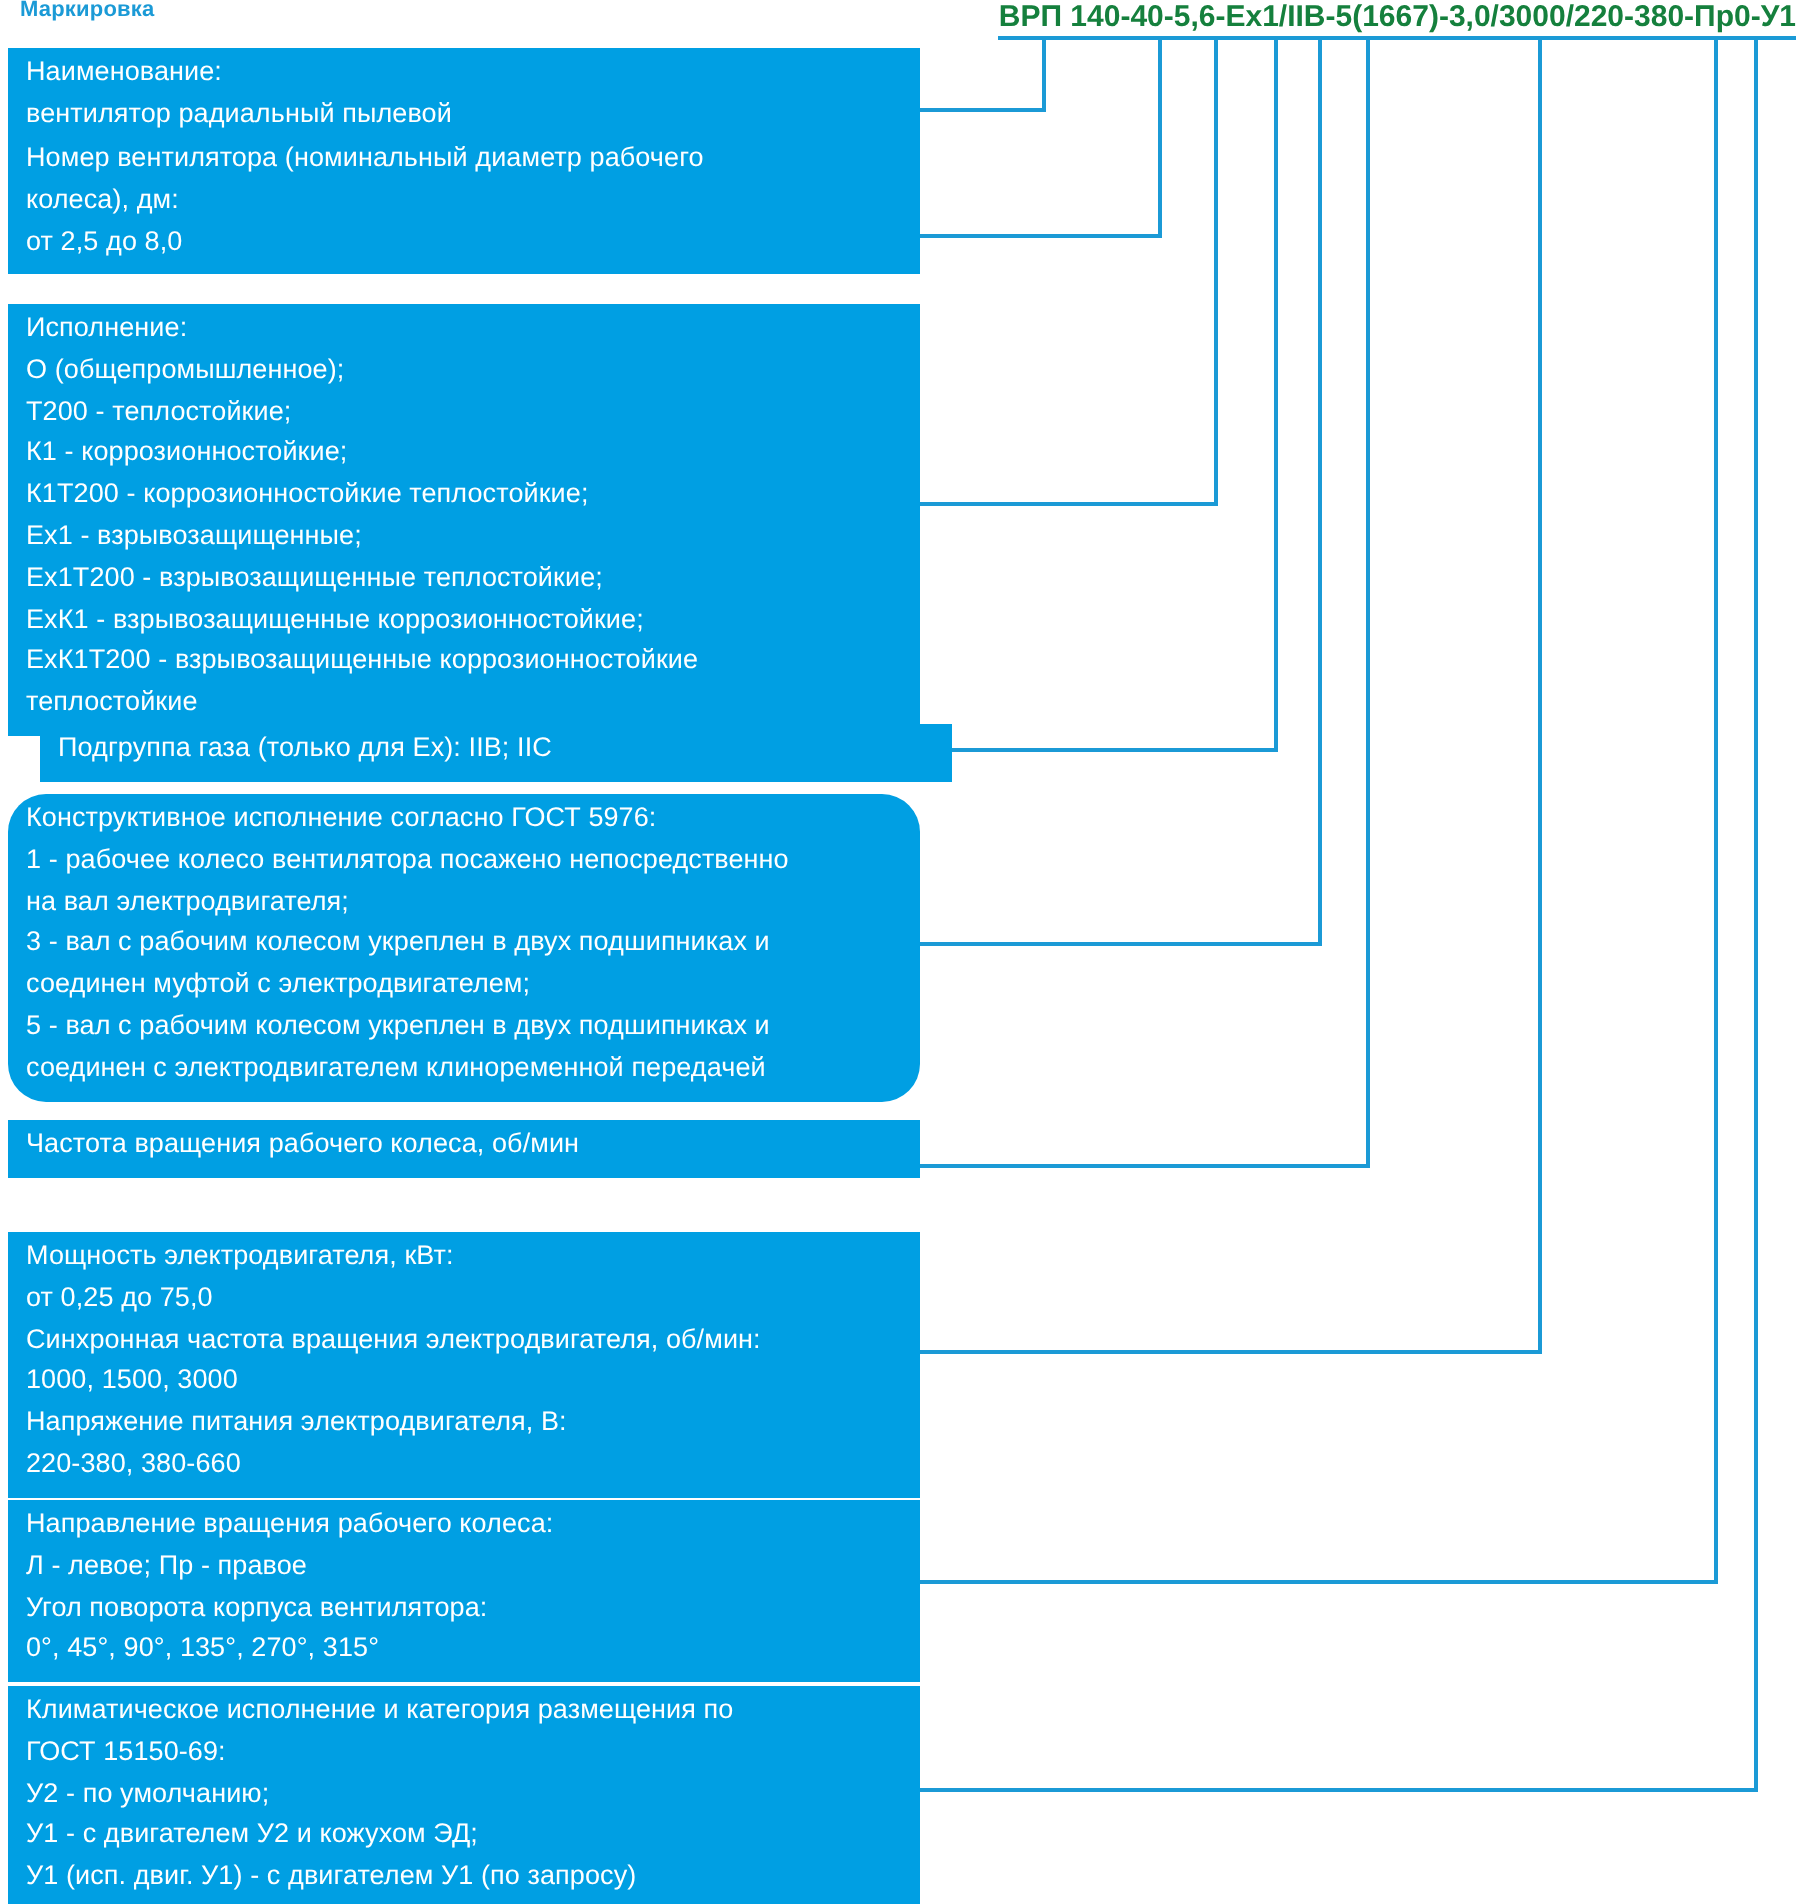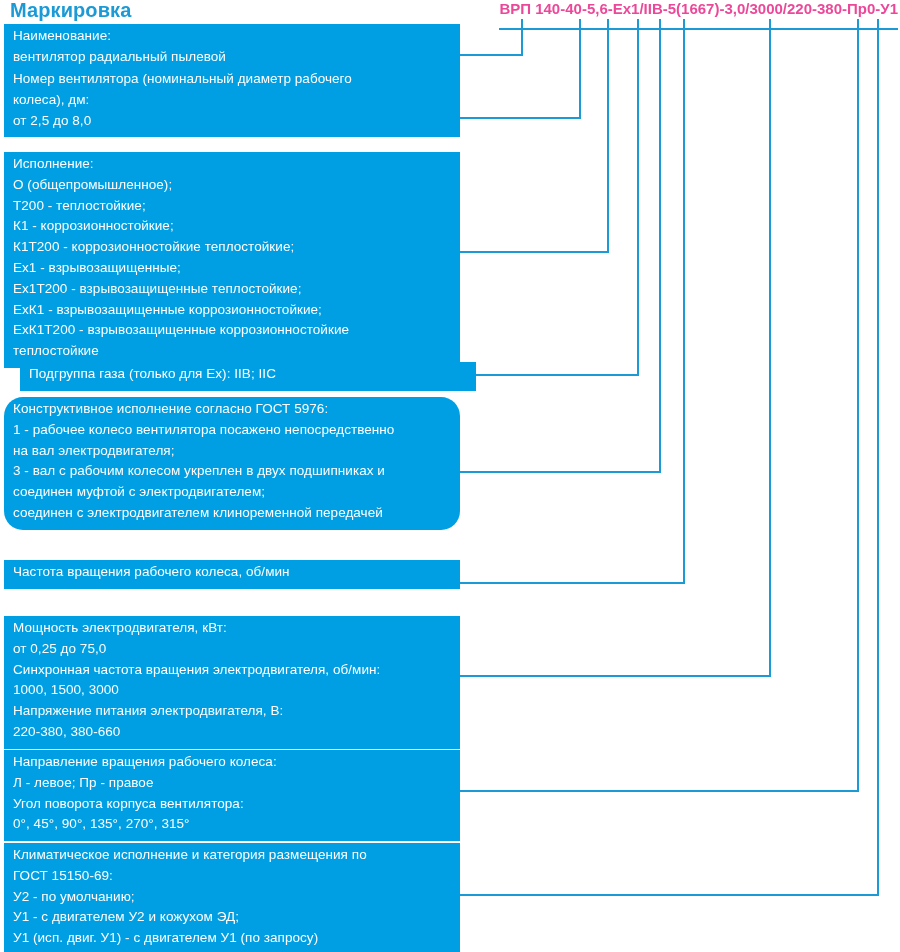--- a/index.html
+++ b/index.html
@@ -17,36 +17,36 @@
     height: 952px;
     background: #ffffff;
     overflow: hidden;
   }
 
   
   .section-title {
     position: absolute;
     left: 10px;
     top: -1px;
-    font-size: 20px;
+    font-size: 11px;
     font-weight: bold;
     color: #1b9ad6;
     letter-spacing: 0.1px;
     white-space: nowrap;
   }
   .code-line {
     position: absolute;
     right: 2px;
     top: 0px;
     font-size: 15px;
     font-weight: bold;
-    color: #ec4899;
+    color: #15803d;
     white-space: nowrap;
     border-bottom: 2px solid #1b9ad6;
-    padding-bottom: 11px;
+    padding-bottom: 1px;
     line-height: 17px;
     text-align: center;
   }
 
   
   .box {
     position: absolute;
     left: 4px;
     width: 456px;
     background: #009fe3;
@@ -117,20 +117,21 @@
       </div>
       <div class="box" style="top: 362px; margin-left: 16px;">
         <span class="ln">Подгруппа газа (только для Ex): IIB; IIC</span>
       </div>
       <div class="box" style="top: 397px; border-radius: 19px;">
         <span class="ln">Конструктивное исполнение согласно ГОСТ 5976:</span>
         <span class="ln">1 - рабочее колесо вентилятора посажено непосредственно</span>
         <span class="ln">на вал электродвигателя;</span>
         <span class="ln">3 - вал с рабочим колесом укреплен в двух подшипниках и</span>
         <span class="ln">соединен муфтой с электродвигателем;</span>
+        <span class="ln">5 - вал с рабочим колесом укреплен в двух подшипниках и</span>
         <span class="ln">соединен с электродвигателем клиноременной передачей</span>
       </div>
       <div class="box" style="top: 560px;">
         <span class="ln">Частота вращения рабочего колеса, об/мин</span>
       </div>
       <div class="box" style="top: 616px;">
         <span class="ln">Мощность электродвигателя, кВт:</span>
         <span class="ln">от 0,25 до 75,0</span>
         <span class="ln">Синхронная частота вращения электродвигателя, об/мин:</span>
         <span class="ln">1000, 1500, 3000</span>

